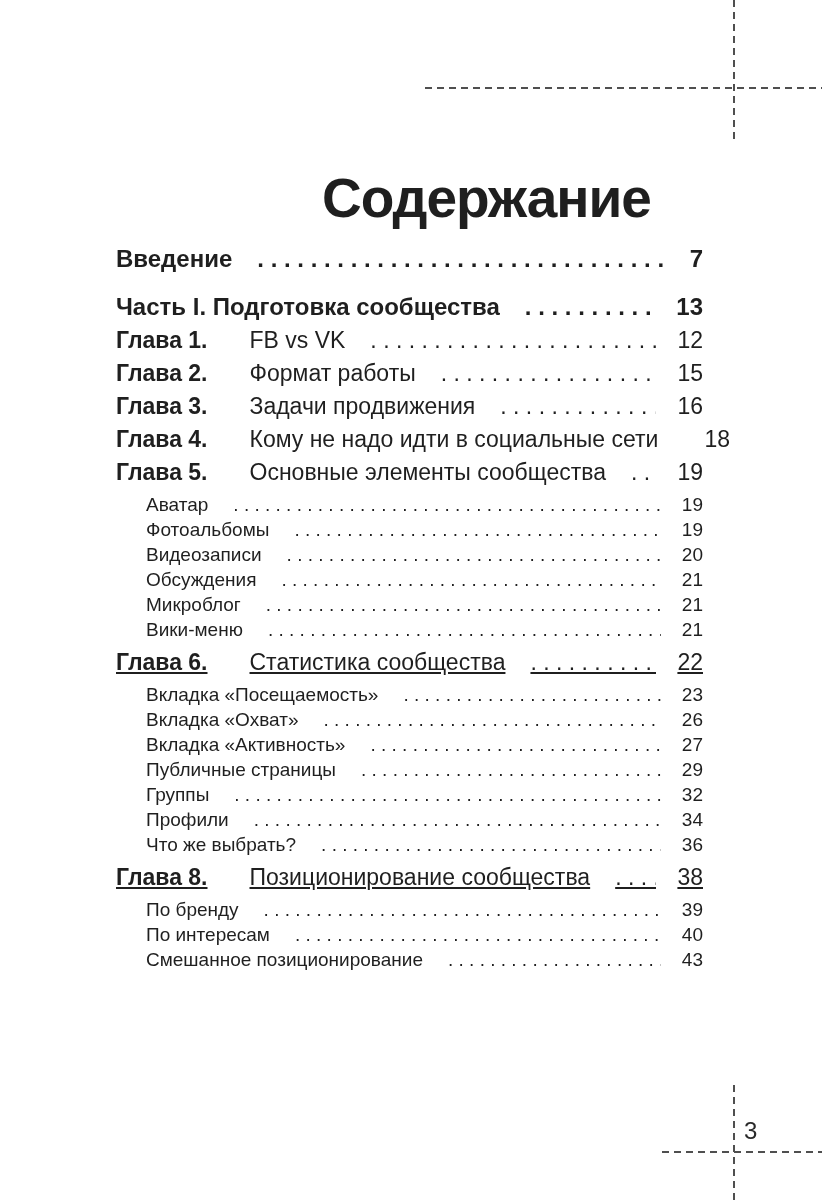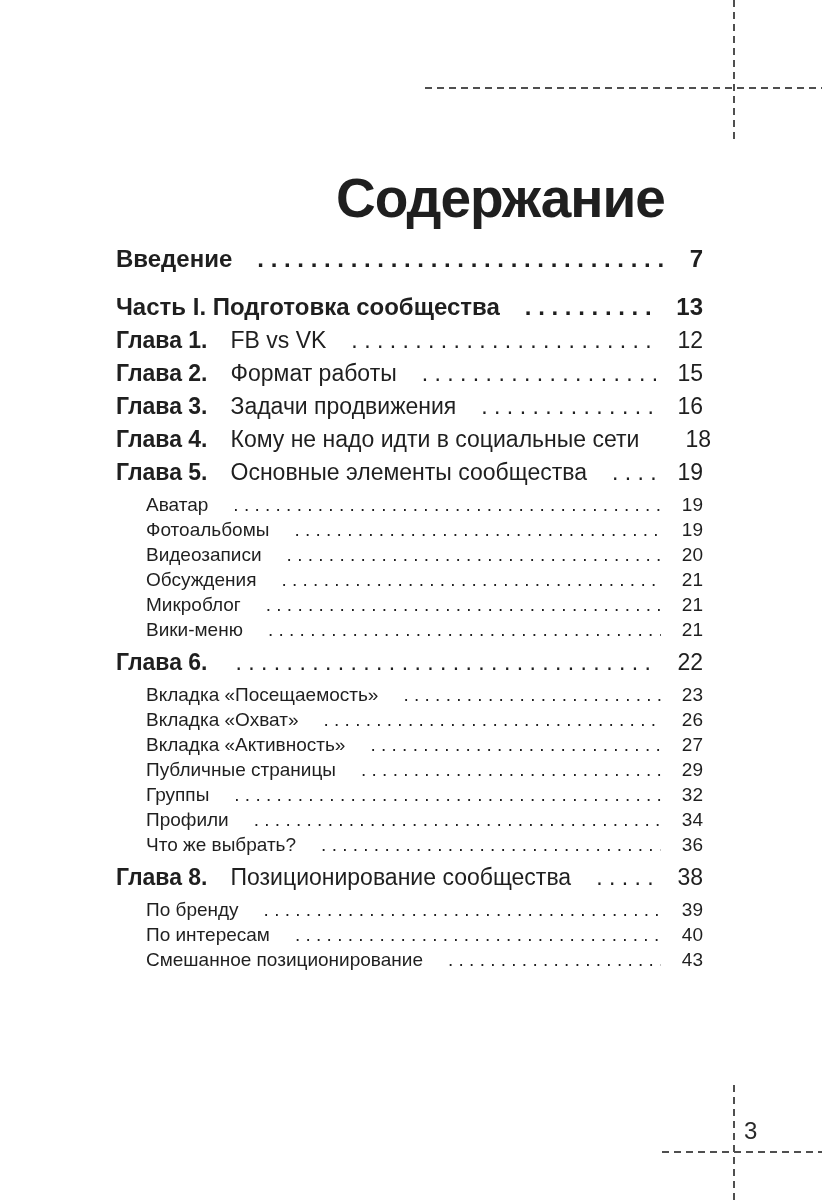--- a/index.html
+++ b/index.html
@@ -8,21 +8,21 @@
     background:#ffffff;
     position:relative;
     overflow:hidden;
     font-family:"Liberation Sans", sans-serif;
     color:#1f1f1f;
     -webkit-font-smoothing:antialiased;
   }
 
   .page-title {
     position:absolute;
-    left:336px; top:130px;
+    left:322px; top:130px;
     font-size:55px;
     font-weight:700;
     letter-spacing:-1px;
     line-height:1.15;
     white-space:nowrap;
   }
 
   .toc {
     position:absolute;
     left:116px; top:242px;
@@ -35,30 +35,30 @@
     font-size:24px;
     font-weight:700;
     line-height:34px;
   }
   .part + .part { margin-top:14px;justify-content:space-between; }
 
   .chapter {
     font-size:23px;
     line-height:33px;
   }
-  .sub + .chapter { margin-top:4px; }
+  .sub + .chapter { margin-top:4px;text-decoration:underline; }
 
   .sub {
     font-size:19px;
     line-height:25px;
     padding-left:30px;
   }
   .chapter + .sub { margin-top:3px; }
 
-  .prefix { font-weight:700; margin-right:3px; white-space:nowrap; }
+  .prefix { font-weight:700; margin-right:22px; white-space:nowrap; }
   .title  { white-space:nowrap; }
 
   .dots {
     flex:1 1 auto;
     min-width:0;
     overflow:hidden;
     white-space:nowrap;
     text-align:right;
     margin-left:5px;
   }
@@ -167,20 +167,21 @@
       <span class="dots"></span>
       <span class="page-num">21</span>
     </div>
     <div class="row sub">
       <span class="title">Вики-меню</span>
       <span class="dots"></span>
       <span class="page-num">21</span>
     </div>
     <div class="row chapter">
       <span class="prefix">Глава 6.</span>
+      <span class="title">Статистика сообщества</span>
       <span class="dots"></span>
       <span class="page-num">22</span>
     </div>
     <div class="row sub">
       <span class="title">Вкладка «Посещаемость»</span>
       <span class="dots"></span>
       <span class="page-num">23</span>
     </div>
     <div class="row sub">
       <span class="title">Вкладка «Охват»</span>

